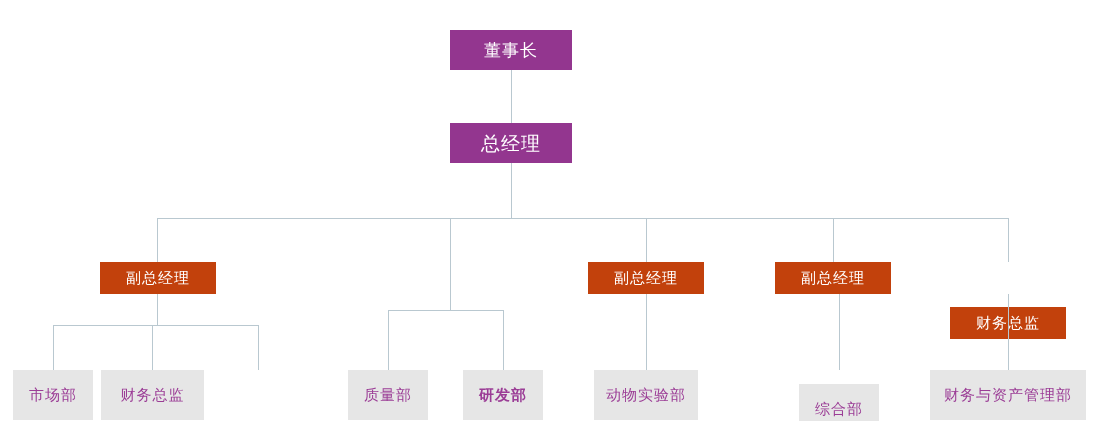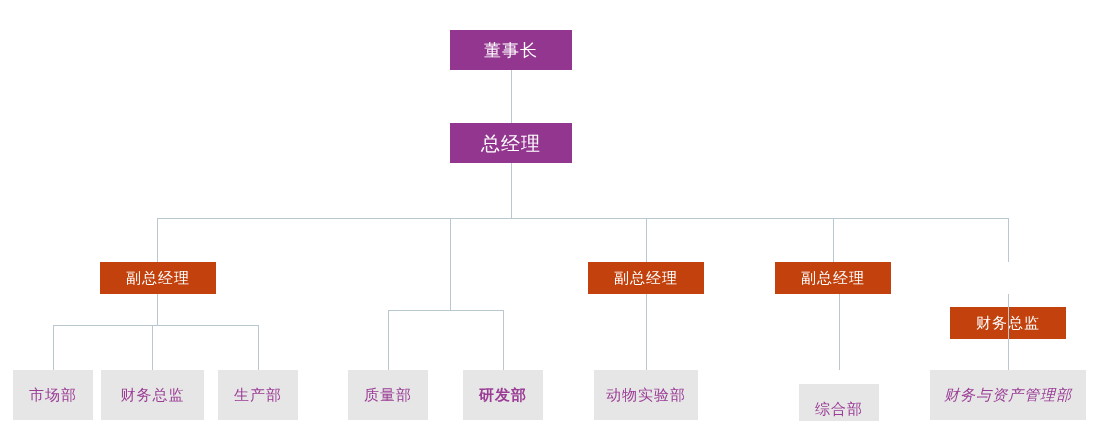--- a/index.html
+++ b/index.html
@@ -126,37 +126,34 @@
   <div class="line v" style="left:1008px; top:294px; height:76px;"></div>
 
   <div class="node dept" style="left:13px; top:370px; width:80px;">
     <span class="label">市场部</span>
   </div>
 
   <div class="node dept" style="left:101px; top:370px; width:103px;">
     <span class="label">财务总监</span>
   </div>
 
-  <div class="node dept" style="left:218px; top:370px; width:80px;">
-    <span class="label">生产部</span>
-  </div>
 
   <div class="node dept" style="left:348px; top:370px; width:80px;">
     <span class="label">质量部</span>
   </div>
 
   <div class="node dept" style="left:463px; top:370px; width:80px;font-weight:bold;">
     <span class="label">研发部</span>
   </div>
 
   <div class="node dept" style="left:594px; top:370px; width:104px;">
     <span class="label">动物实验部</span>
   </div>
 
   <div class="node dept" style="left:799px; top:384px; width:80px;">
     <span class="label">综合部</span>
   </div>
 
-  <div class="node dept" style="left:930px; top:370px; width:156px;font-style:italic;">
+  <div class="node dept" style="left:930px; top:370px; width:156px;">
     <span class="label">财务与资产管理部</span>
   </div>
 
 </div>
 
 </body></html>

